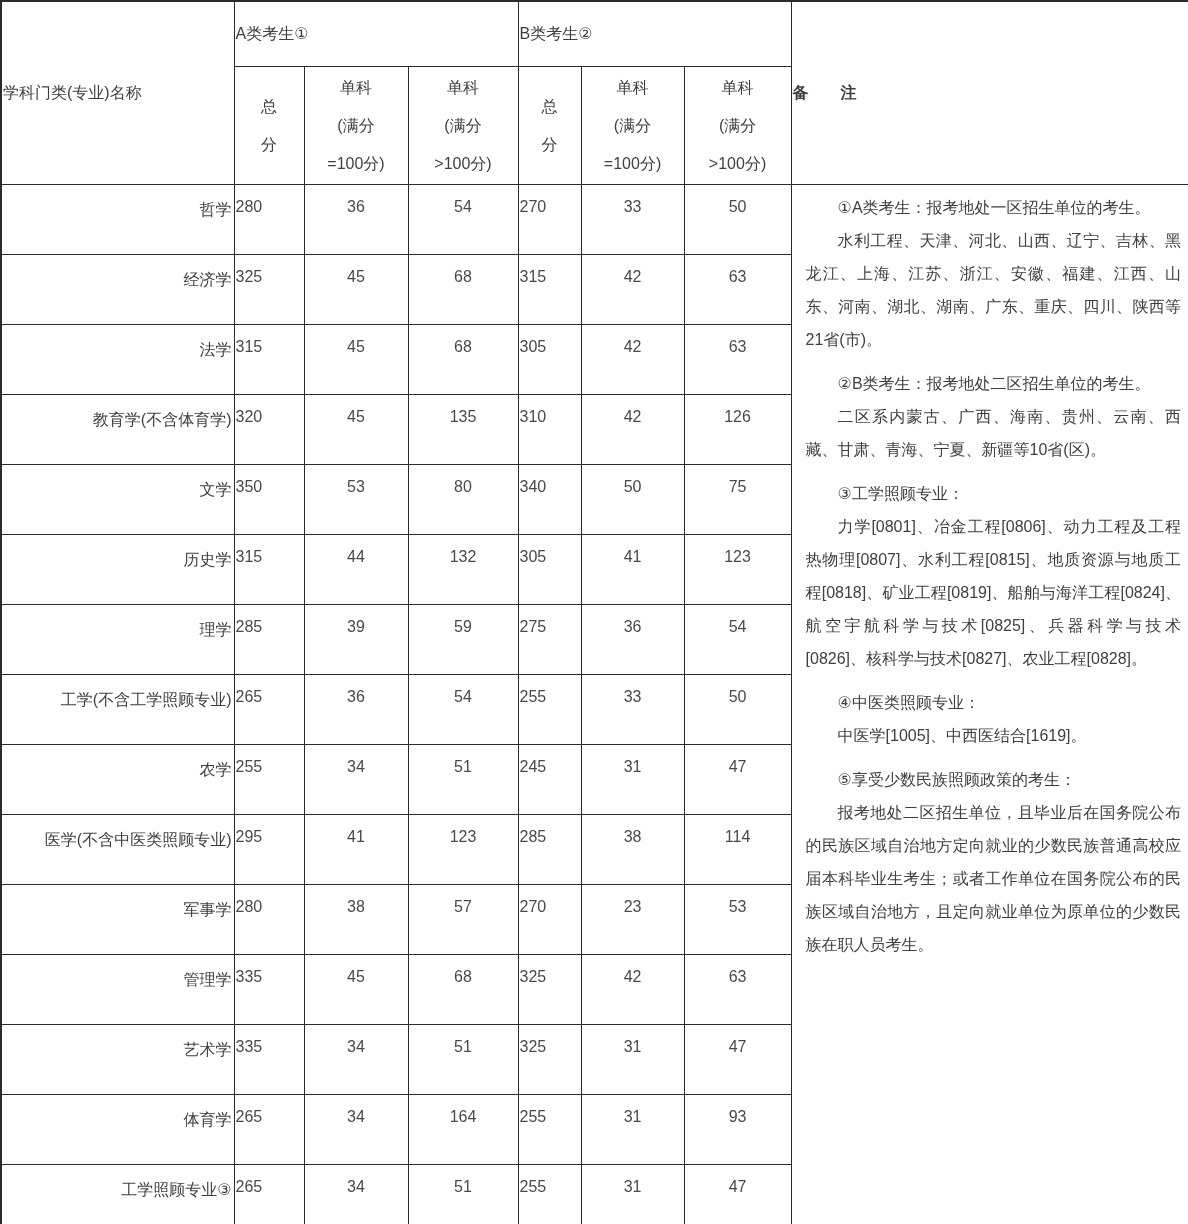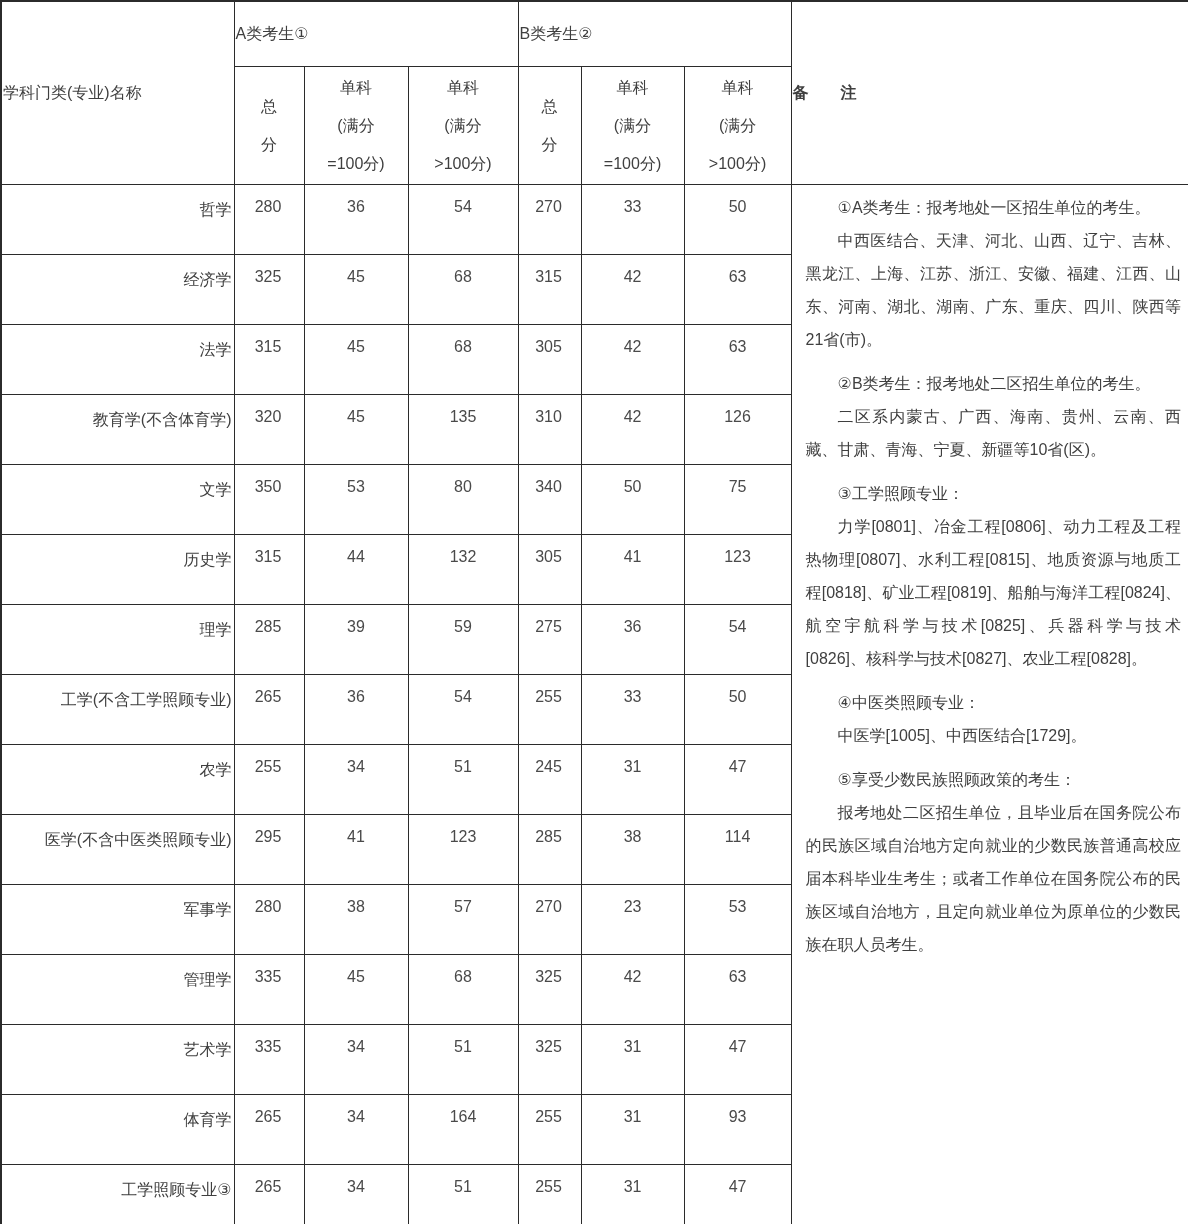--- a/index.html
+++ b/index.html
@@ -35,21 +35,21 @@
     line-height: 30px;
     text-align: right;
   }
   td.num {
     padding-top: 12px;
     text-align: center;
     line-height: 20px;
     color: #4a4a4a;
   }
   td.num.total {
-    text-align: center;
+    text-align: left;
     padding-right: 3px;
   }
   
   td.remark-body {
     vertical-align: top;
     padding: 6px 7px 0 3px;
     text-align: justify;
     line-height: 33px;
   }
   .rgroup { margin: 0 0 11px 11px; }
@@ -100,33 +100,33 @@
         <td class="name-cell">哲学</td>
         <td class="num total">280</td>
         <td class="num">36</td>
         <td class="num">54</td>
         <td class="num total">270</td>
         <td class="num">33</td>
         <td class="num">50</td>
         <td class="remark-body" rowspan="18">
           <div class="rgroup">
             <p class="rpara">①A类考生：报考地处一区招生单位的考生。</p>
-            <p class="rpara">中西医结合、天津、河北、山西、辽宁、吉林、黑龙江、上海、江苏、浙江、安徽、福建、江西、山东、河南、湖北、湖南、广东、重庆、四川、陕西等21省(市)。</p>
+            <p class="rpara">水利工程、天津、河北、山西、辽宁、吉林、黑龙江、上海、江苏、浙江、安徽、福建、江西、山东、河南、湖北、湖南、广东、重庆、四川、陕西等21省(市)。</p>
           </div>
           <div class="rgroup">
             <p class="rpara">②B类考生：报考地处二区招生单位的考生。</p>
             <p class="rpara">二区系内蒙古、广西、海南、贵州、云南、西藏、甘肃、青海、宁夏、新疆等10省(区)。</p>
           </div>
           <div class="rgroup">
             <p class="rpara">③工学照顾专业：</p>
             <p class="rpara">力学[0801]、冶金工程[0806]、动力工程及工程热物理[0807]、水利工程[0815]、地质资源与地质工程[0818]、矿业工程[0819]、船舶与海洋工程[0824]、航空宇航科学与技术[0825]、兵器科学与技术[0826]、核科学与技术[0827]、农业工程[0828]。</p>
           </div>
           <div class="rgroup">
             <p class="rpara">④中医类照顾专业：</p>
-            <p class="rpara">中医学[1005]、中西医结合[1729]。</p>
+            <p class="rpara">中医学[1005]、中西医结合[1619]。</p>
           </div>
           <div class="rgroup">
             <p class="rpara">⑤享受少数民族照顾政策的考生：</p>
             <p class="rpara">报考地处二区招生单位，且毕业后在国务院公布的民族区域自治地方定向就业的少数民族普通高校应届本科毕业生考生；或者工作单位在国务院公布的民族区域自治地方，且定向就业单位为原单位的少数民族在职人员考生。</p>
           </div>
         </td>
       </tr>
       <tr class="data-row">
         <td class="name-cell">经济学</td>
         <td class="num total">325</td>

